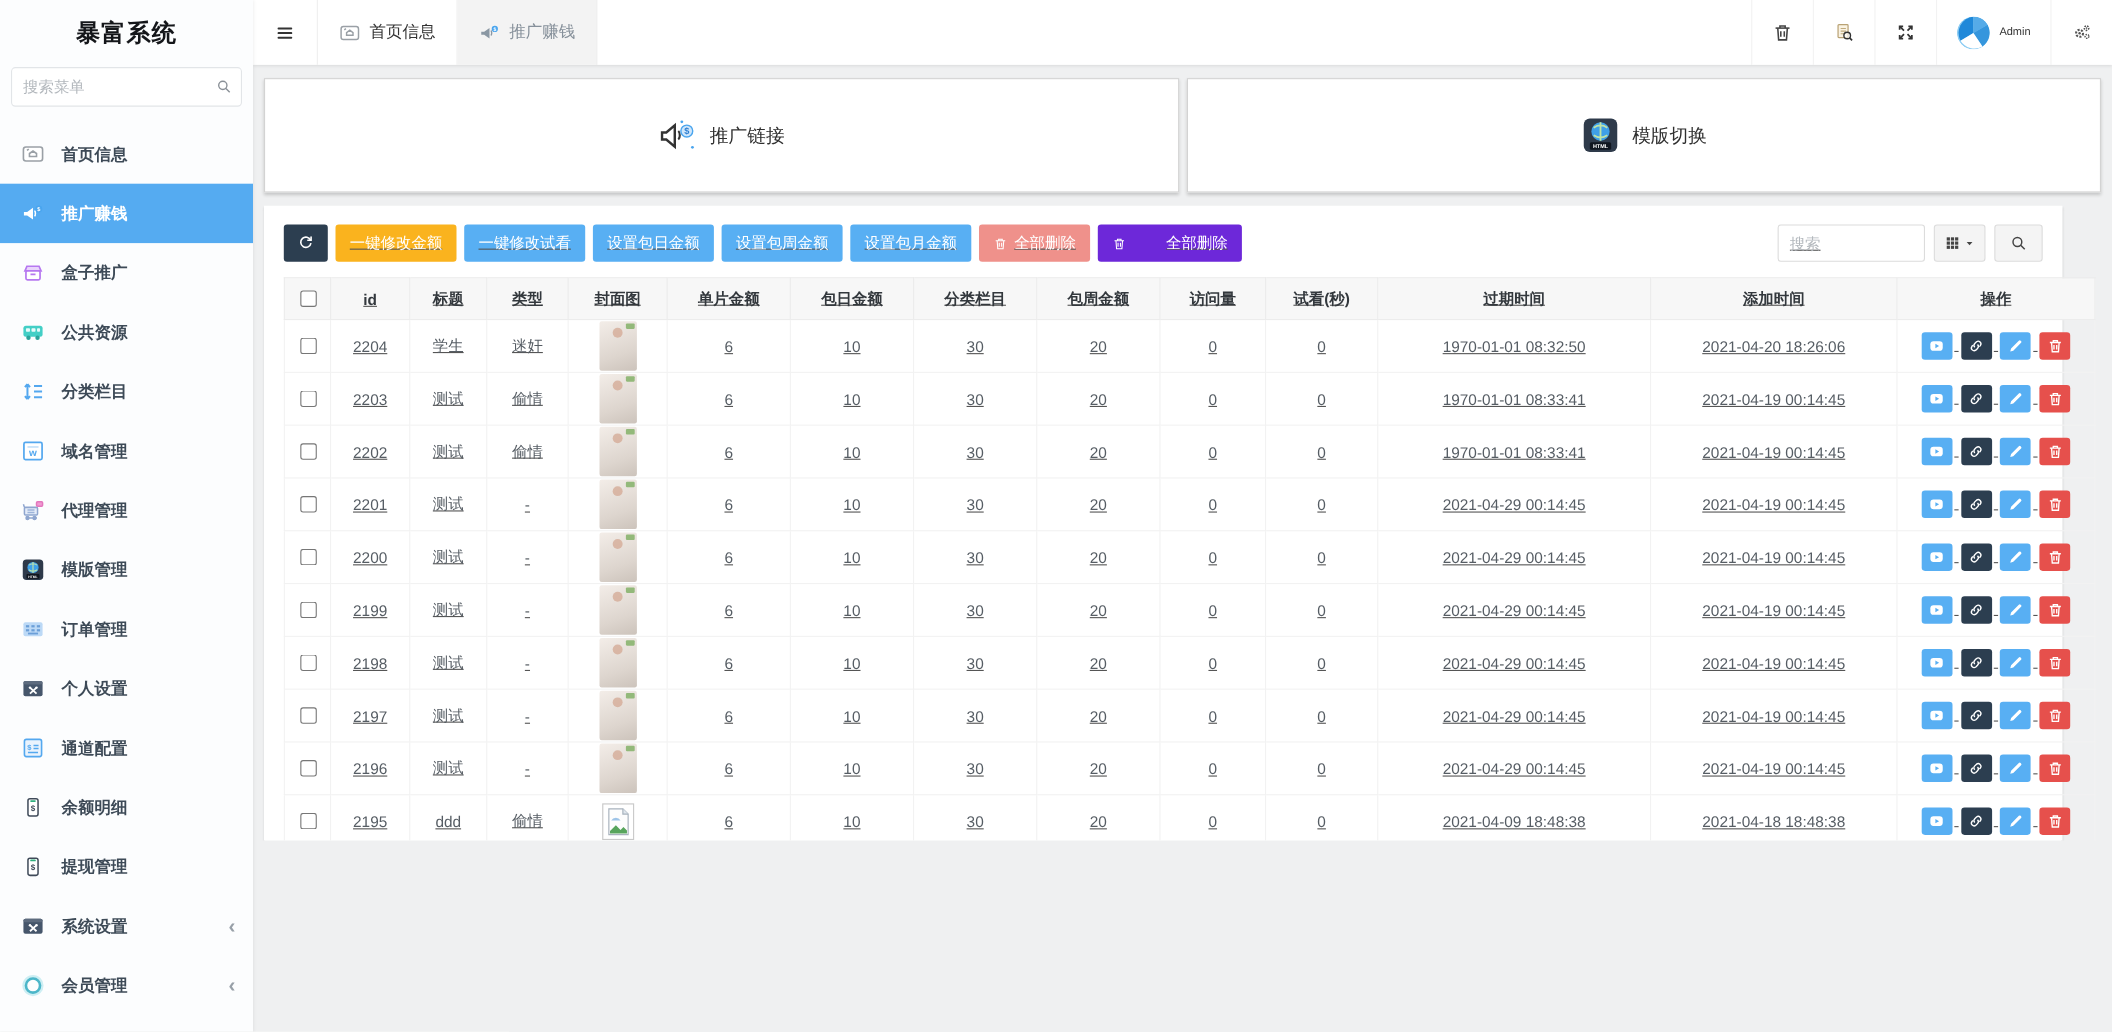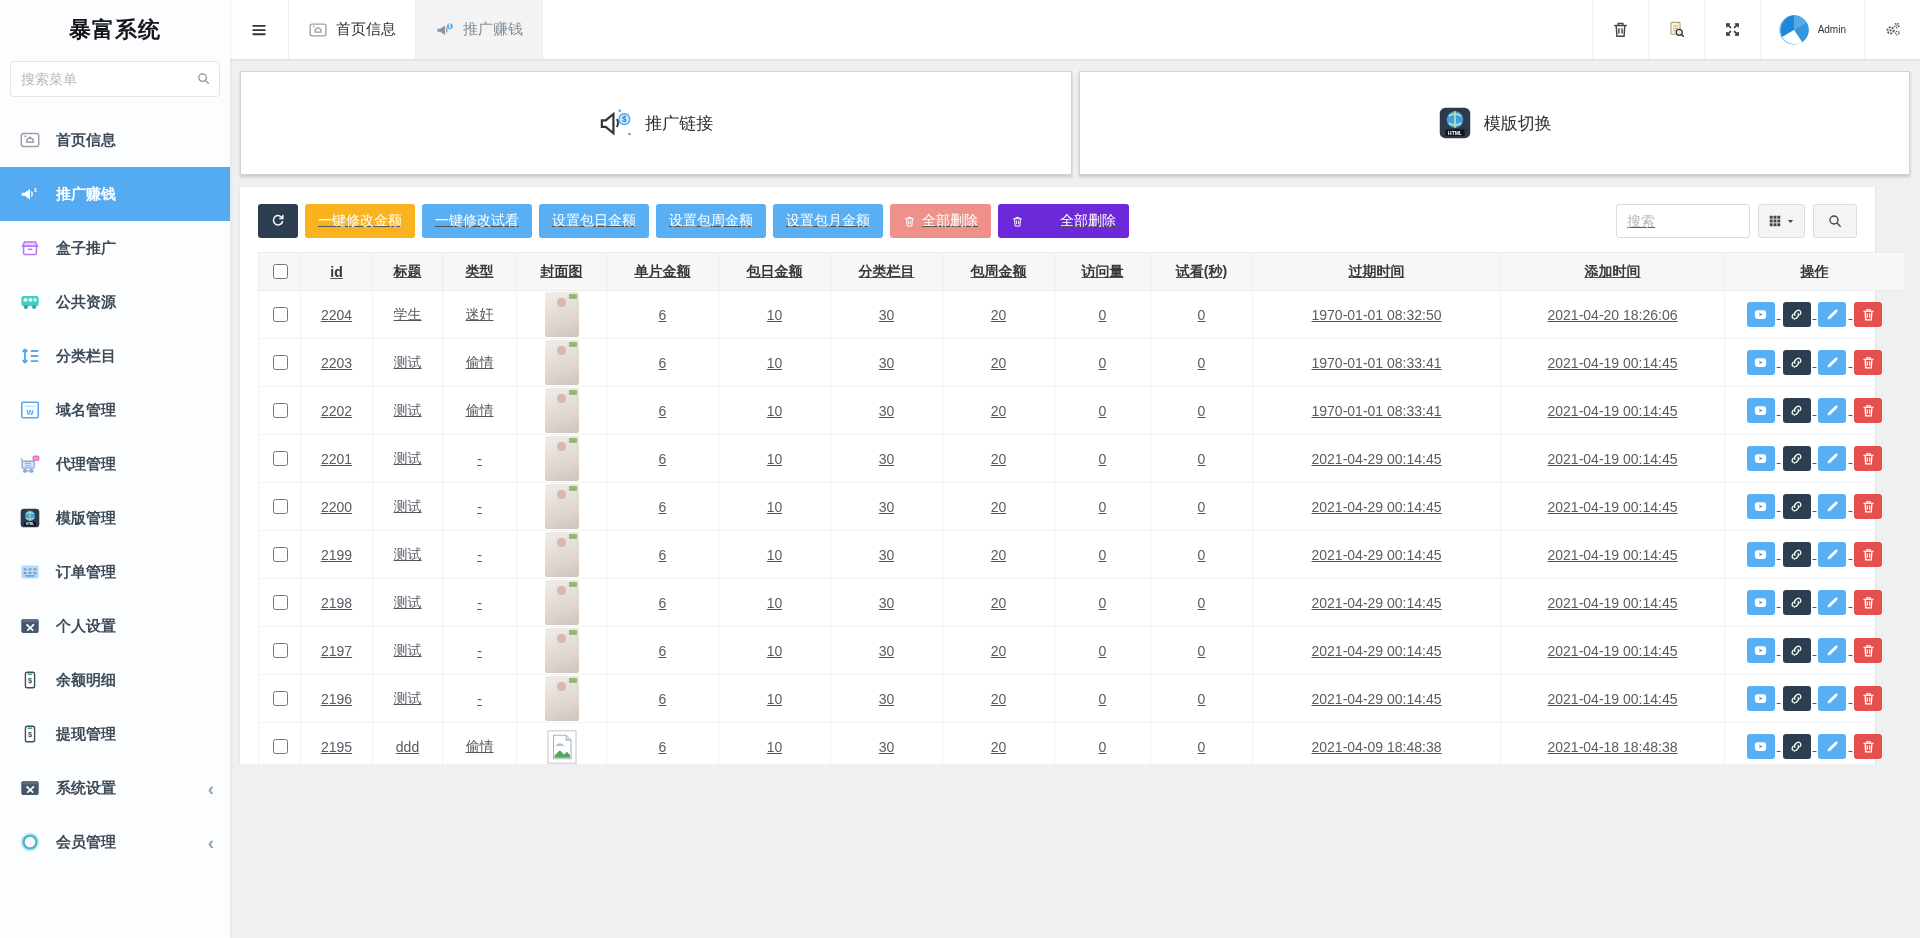--- a/index.html
+++ b/index.html
@@ -229,20 +229,31 @@
     <span class="m-ico" data-icon="profile-tools-icon">
             <svg viewBox="0 0 24 24">
               <rect x="2.5" y="4.5" width="19" height="15" rx="2" fill="#46566b"></rect>
               <rect x="2.5" y="4.5" width="19" height="3.5" rx="2" fill="#5d6b7e"></rect>
               <path d="M9 11l6.5 6M15.5 11L9 17" stroke="#fff" stroke-width="1.8"></path>
               <circle cx="9" cy="11" r="1.2" fill="#fff"></circle>
               <circle cx="15.5" cy="11" r="1.2" fill="#fff"></circle>
             </svg>
           </span>
     <span class="m-label">个人设置</span>
+
+  </a>
+        <a class="m-item">
+    <span class="m-ico" data-icon="channel-config-icon">
+            <svg viewBox="0 0 24 24">
+              <rect x="3.5" y="3.5" width="17" height="17" rx="2" fill="#eaf3fd" stroke="#54a8ef" stroke-width="1.6"></rect>
+              <text x="8.5" y="13.5" font-size="7.5" fill="#54a8ef" text-anchor="middle" font-weight="bold">$</text>
+              <path d="M12.5 9.5h5M12.5 12.5h5M7 16.5h10" stroke="#54a8ef" stroke-width="1.4"></path>
+            </svg>
+          </span>
+    <span class="m-label">通道配置</span>
 
   </a>
         <a class="m-item">
     <span class="m-ico" data-icon="balance-icon">
             <svg viewBox="0 0 24 24">
               <rect x="7" y="3.5" width="10" height="17" rx="2" fill="#fff" stroke="#3f4a59" stroke-width="1.5"></rect>
               <rect x="9.2" y="4.8" width="5.6" height="1.8" rx="0.9" fill="#2fae7d"></rect>
               <text x="12" y="15.5" font-size="8" fill="#3f4a59" text-anchor="middle" font-weight="bold">$</text>
             </svg>
           </span>

